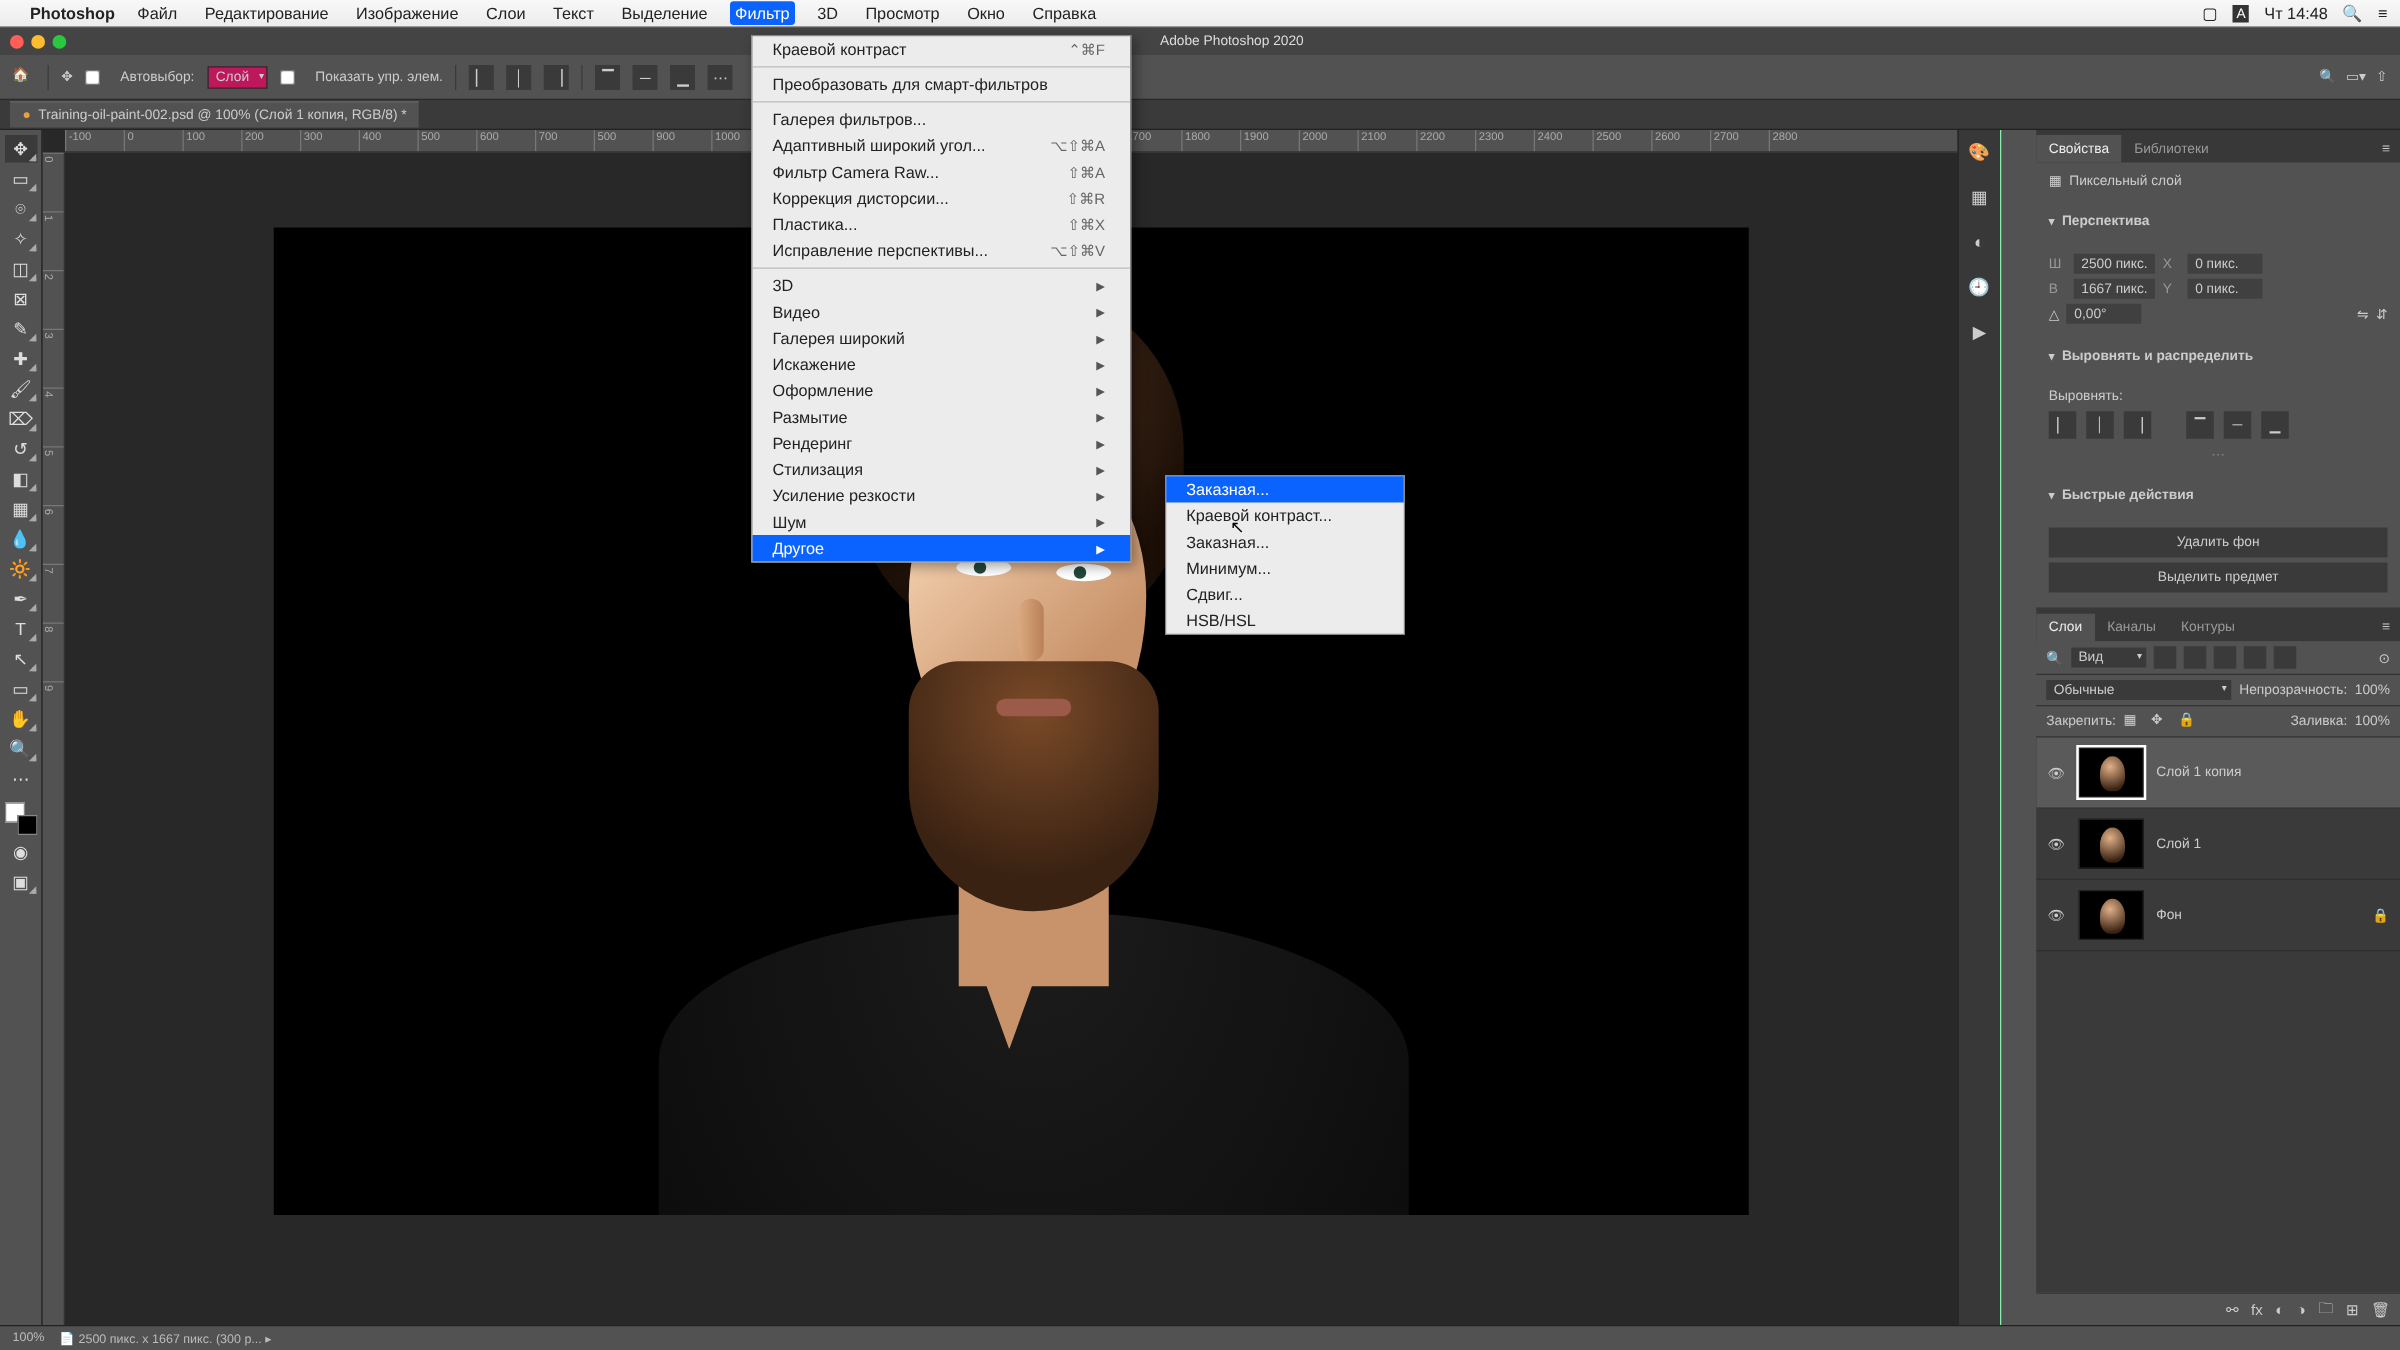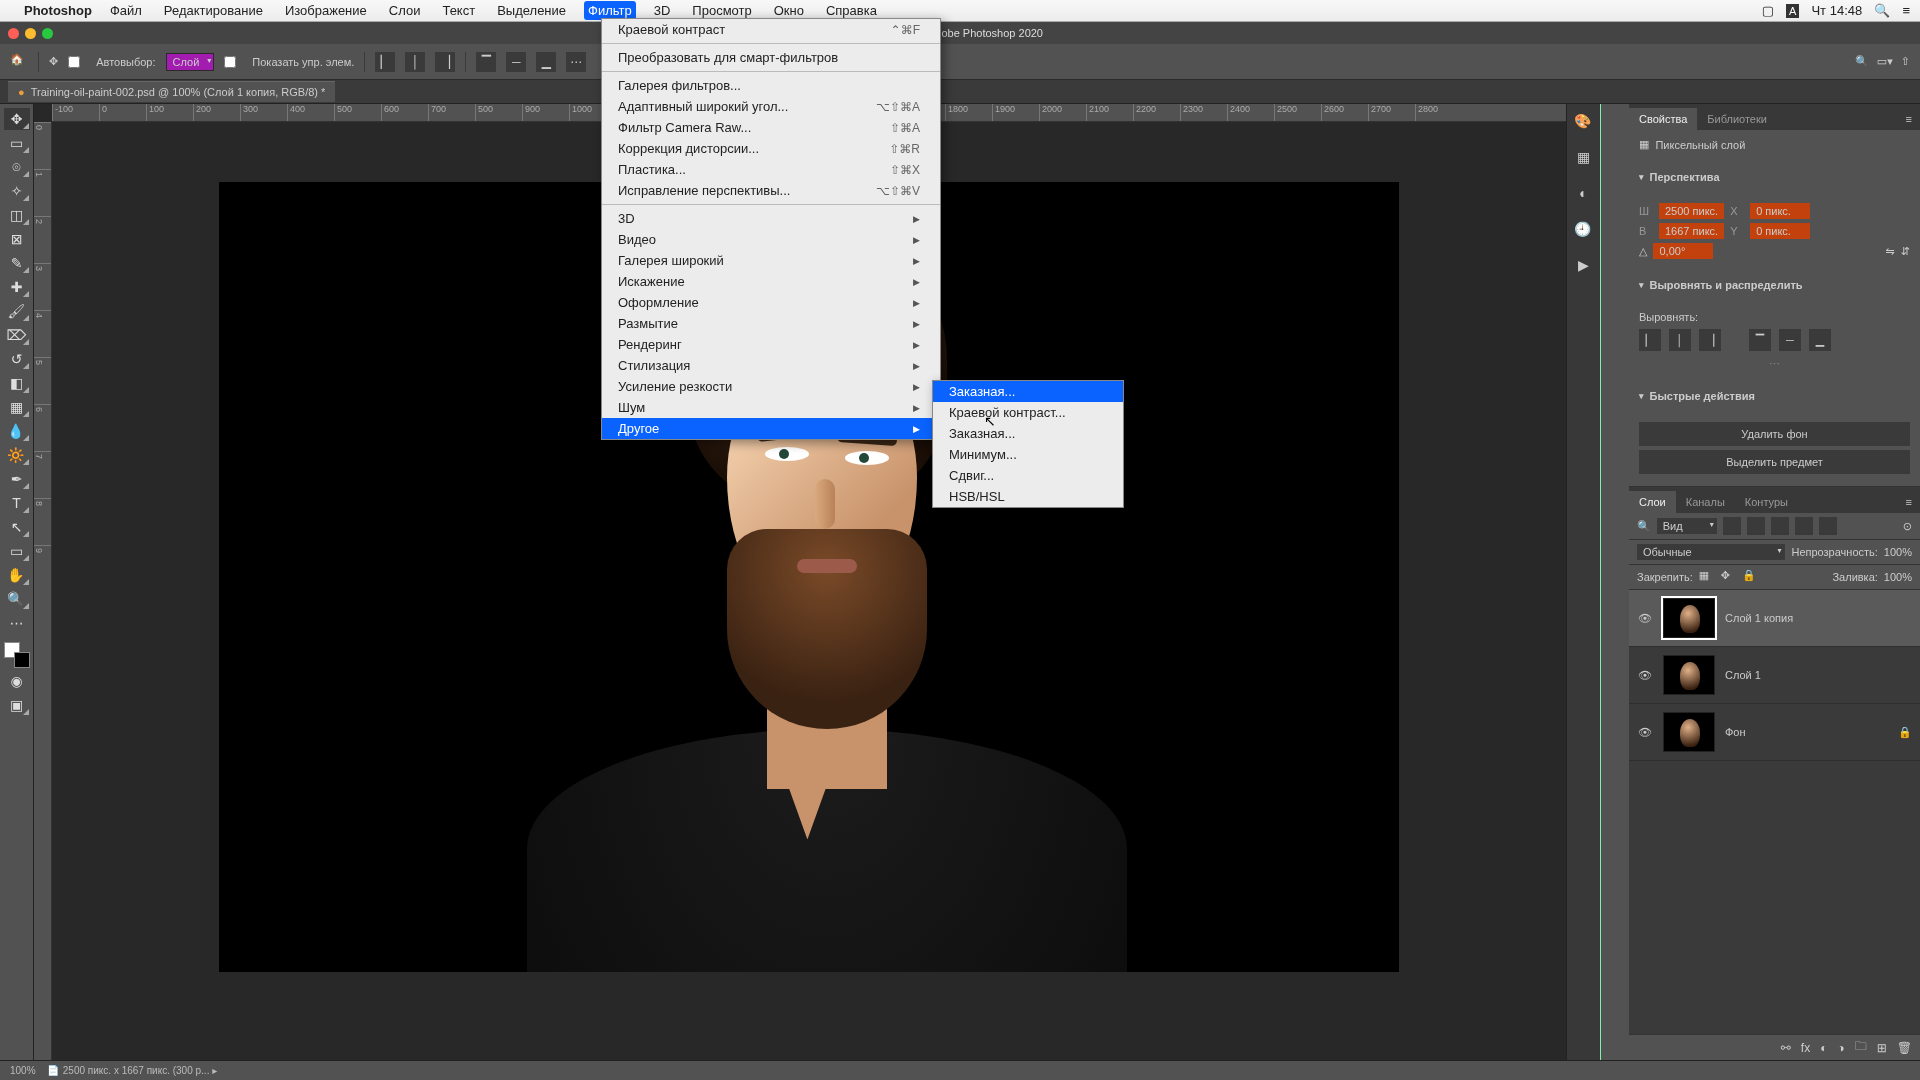--- a/index.html
+++ b/index.html
@@ -15,21 +15,21 @@
 
 
 .win-chrome { height: 22px; background: #444; display: flex; align-items: center; padding: 0 8px; gap: 6px; font-size: 11px; color: #ddd; }
 .traffic { width: 11px; height: 11px; border-radius: 50%; }
 .tr-red{background:#ff5f57}.tr-yel{background:#febc2e}.tr-grn{background:#28c840}
 
 
 .options-bar { height: 36px; background: #525252; display: flex; align-items: center; padding: 0 10px; gap: 10px; border-bottom: 1px solid #2a2a2a; font-size: 11px;}
 .opt-home { width: 18px; height: 18px; }
 .opt-sep { width:1px; height:20px; background:#3a3a3a; }
-.opt-sel { background:#a21caf; border:1px solid #2a2a2a; padding:2px 14px 2px 6px; position:relative;}
+.opt-sel { background:#be185d; border:1px solid #2a2a2a; padding:2px 14px 2px 6px; position:relative;}
 .opt-sel::after{content:"▾";position:absolute;right:2px;font-size:8px;}
 .opt-chk { display:flex; align-items:center; gap:16px;}
 .opt-chk input{width:12px;height:12px;}
 .opt-iconbtn{width:20px;height:20px;background:#3a3a3a;display:flex;align-items:center;justify-content:center;font-size:12px;}
 
 
 .doc-tabs { height: 24px; background: #3a3a3a; display: flex; align-items: center; padding: 0 8px; font-size: 11px; color:#ccc; border-bottom:1px solid #222;}
 .doc-tab { background:#525252; padding:4px 10px; display:flex; gap:6px; align-items:center; border-top:1px solid #666;}
 .doc-tab .dot{color:#e8a13a;}
 
@@ -60,41 +60,41 @@
 .p-eye-l::after,.p-eye-r::after{content:"";position:absolute;top:2px;left:14px;width:10px;height:10px;background:#234839;border-radius:50%;}
 .p-eye-r{position:absolute;top:222px;left:178px;width:44px;height:14px;background:#fff;border-radius:50%;}
 .p-nose{position:absolute;top:250px;left:148px;width:20px;height:50px;background:linear-gradient(90deg,#dba97f,#b98157);border-radius:10px;}
 .p-beard{position:absolute;top:300px;left:60px;width:200px;height:200px;border-radius:20% 20% 50% 50%;background:radial-gradient(circle at 50% 20%,#7a4a28,#3a2212 70%);}
 .p-lip{position:absolute;top:330px;left:130px;width:60px;height:14px;background:#9c5a4a;border-radius:10px;}
 .p-neck{position:absolute;top:460px;left:100px;width:120px;height:100px;background:#c8936b;}
 .p-shirt{position:absolute;top:500px;left:-140px;width:600px;height:400px;background:radial-gradient(ellipse at 50% 0%,#1c1c1c,#0a0a0a);border-radius:50% 50% 0 0/30% 30% 0 0;}
 .p-shirt::after{content:"";position:absolute;top:10px;left:220px;width:120px;height:100px;background:#c8936b;clip-path:polygon(20% 0,80% 0,50% 100%);}
 
 
-.dropdown { position: absolute; top: 18px; left: 601px; width: 340px; background: #ececec; border: 1px solid #888; box-shadow: 3px 3px 10px rgba(0,0,0,.4); font-size: 13px; color: #222; z-index: 100; }
+.dropdown { position: absolute; top: 28px; left: 601px; width: 304px; background: #ececec; border: 1px solid #888; box-shadow: 3px 3px 10px rgba(0,0,0,.4); font-size: 13px; color: #222; z-index: 100; }
 .dd-item { padding: 3px 20px 3px 16px; display: flex; justify-content: space-between; align-items:center; }
 .dd-item.sub::after{content:"▶";font-size:9px;margin-left:auto;color:#555;}
 .dd-item.hl{background:#0a63ff;color:#fff;}
 .dd-item.hl::after{color:#fff;}
 .dd-sep{height:1px;background:#bbb;margin:3px 0;}
 .dd-short{color:#666;font-size:12px;}
 .submenu{position:absolute;top:380px;left:932px;width:192px;background:#ececec;border:1px solid #888;box-shadow:3px 3px 10px rgba(0,0,0,.4);font-size:13px;color:#222;z-index:101;}
 
 
 .dock-strip{width:34px;background:#383838;display:flex;flex-direction:column;align-items:center;padding-top:6px;gap:14px;border-left:1px solid #222;}
 .dock-strip div{width:22px;height:22px;display:flex;align-items:center;justify-content:center;color:#ccc;font-size:14px;}
 
 .panels{width:320px;background:#525252;display:flex;flex-direction:column;border-left:1px solid #86efac;padding-left:28px;}
 .panel-tabs{display:flex;background:#383838;height:26px;align-items:flex-end;font-size:11px;}
 .ptab{padding:5px 10px;color:#999;}
 .ptab.active{background:#525252;color:#eee;}
 .panel-body{padding:8px 10px;font-size:11px;color:#ccc;}
 .prop-row{display:flex;align-items:center;gap:6px;margin-bottom:4px;}
 .prop-row .lbl{width:14px;color:#999;}
-.prop-row .val{background:#c2410c;padding:2px 6px;min-width:60px;}
+.prop-row .val{background:#404040;padding:2px 6px;min-width:60px;}
 .section-head{display:flex;align-items:center;gap:6px;font-weight:600;margin:20px 0;cursor:default;}
 .section-head::before{content:"▾";font-size:9px;}
 .align-row{display:flex;gap:8px;margin:6px 0;}
 .align-btn{width:22px;height:22px;background:#3a3a3a;display:flex;align-items:center;justify-content:center;}
 .quick-btn{background:#3a3a3a;padding:6px;text-align:center;margin:4px 0;}
 
 
 .layers-panel{flex:1;display:flex;flex-direction:column;border-top:1px solid #333;}
 .layer-opts{display:flex;align-items:center;padding:4px 8px;gap:6px;background:#525252;border-bottom:1px solid #333;}
 .layer-opts .srch{background:#3a3a3a;padding:2px 14px 2px 6px;position:relative;flex:0 0 60px;}

